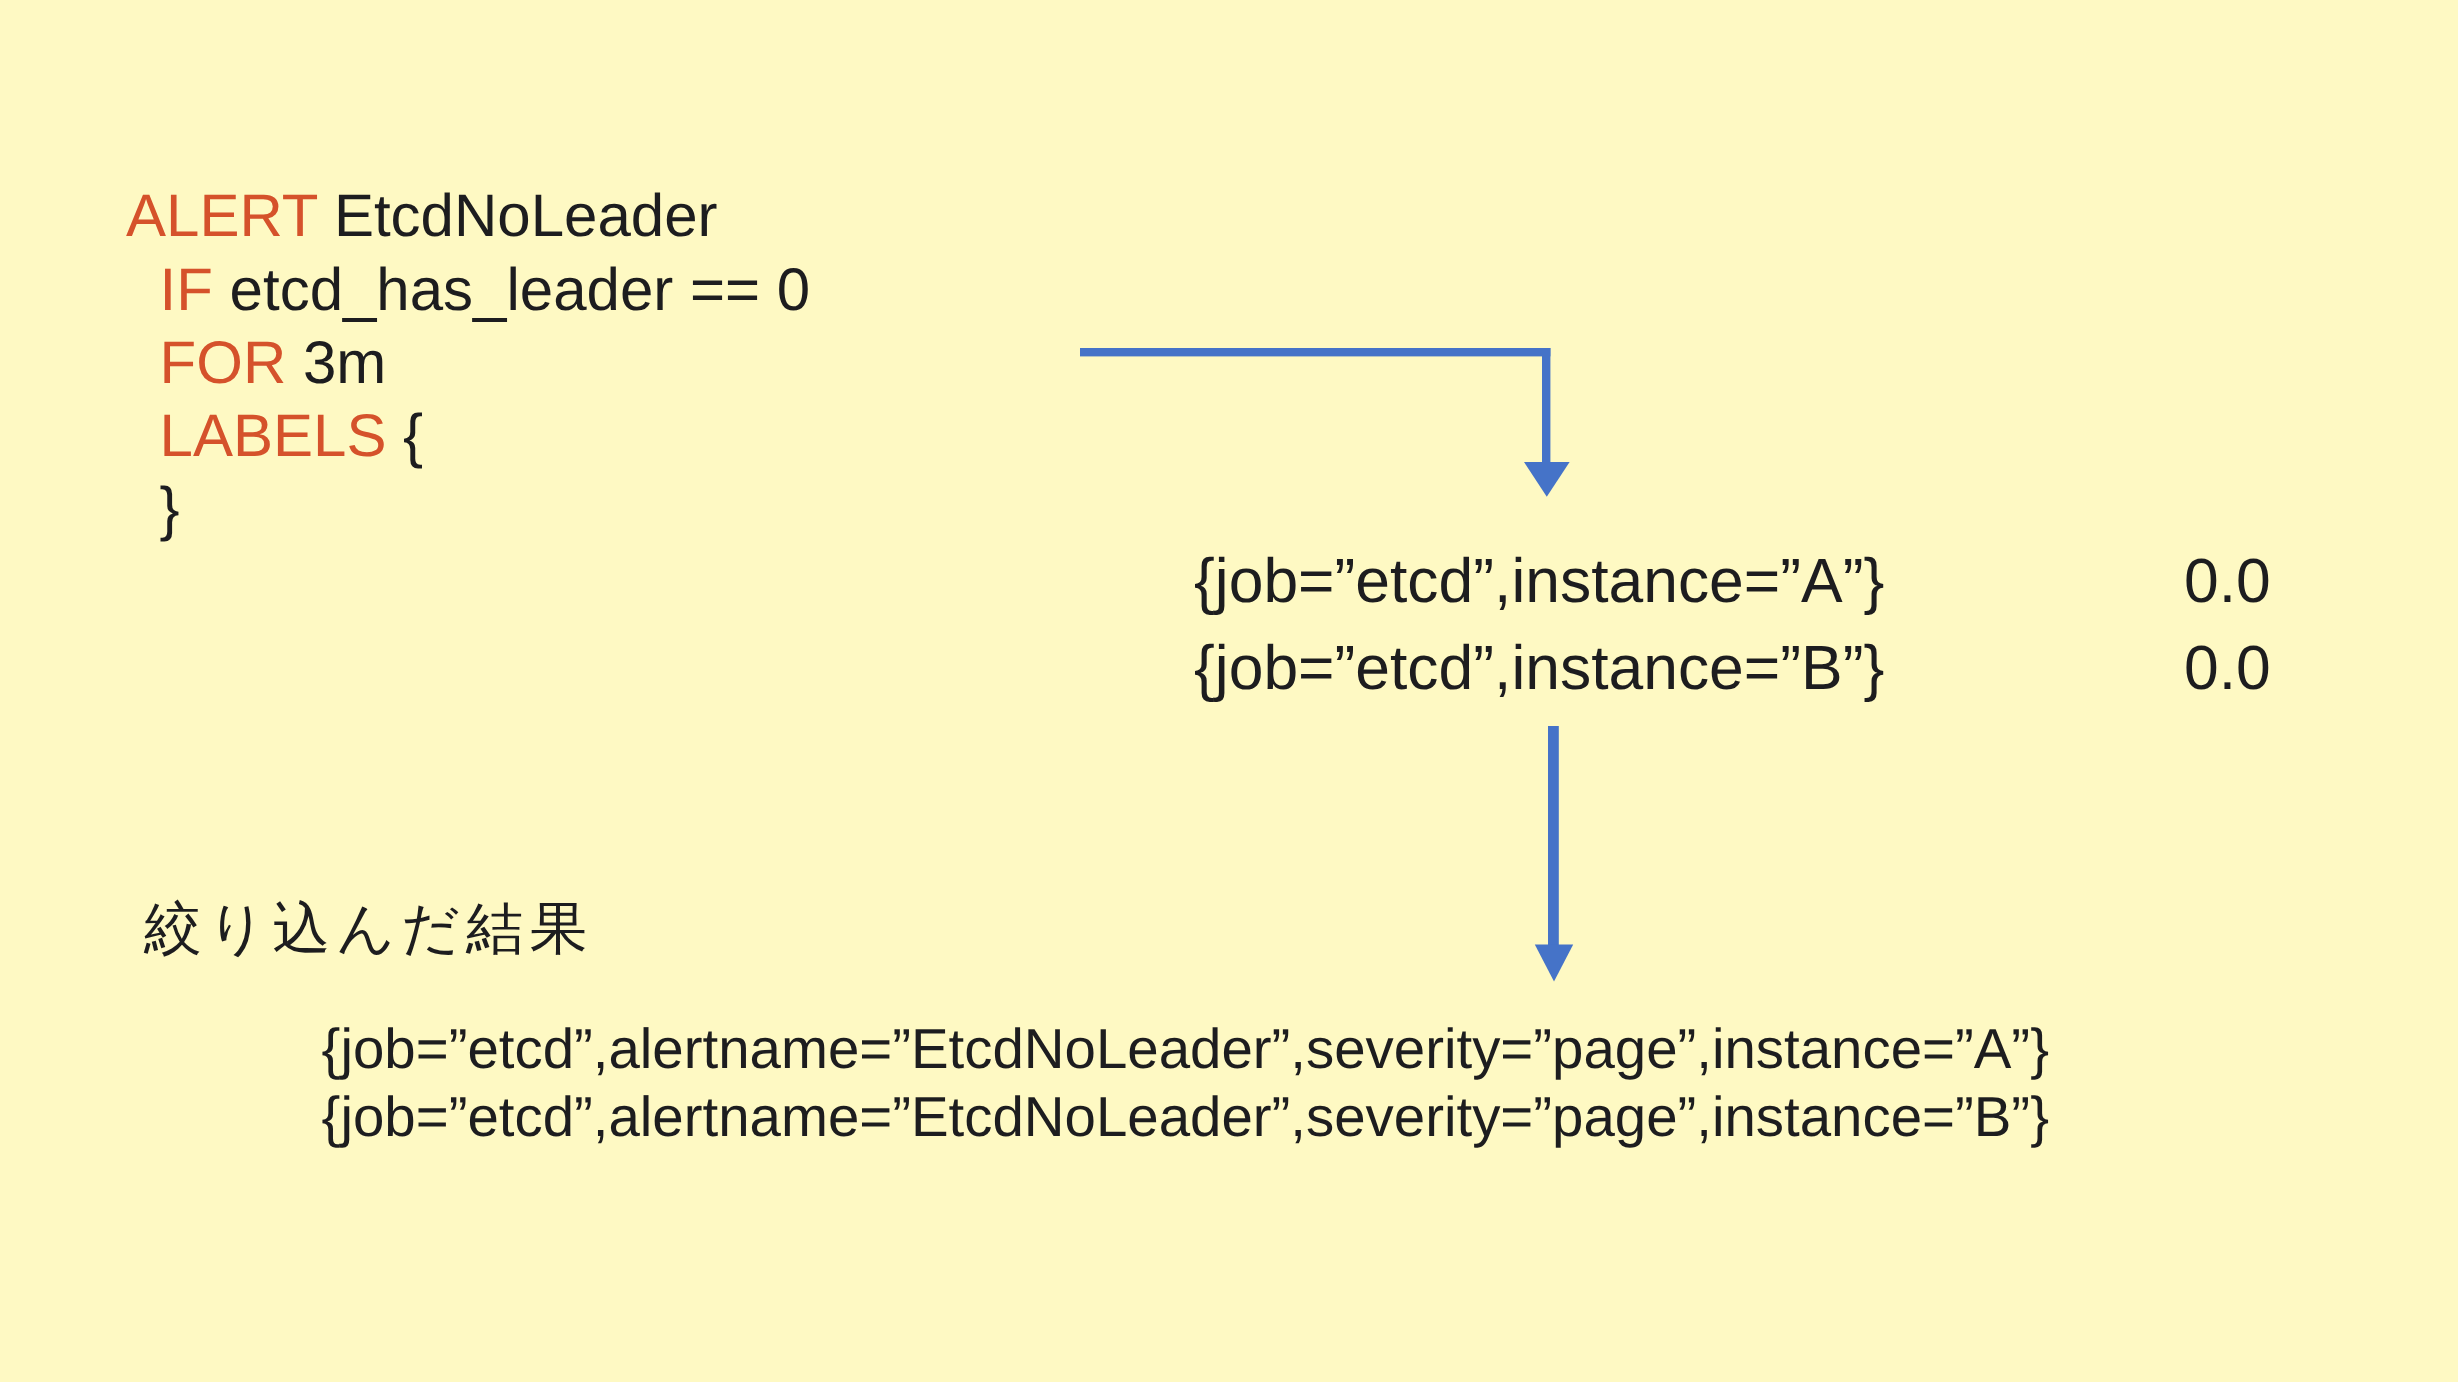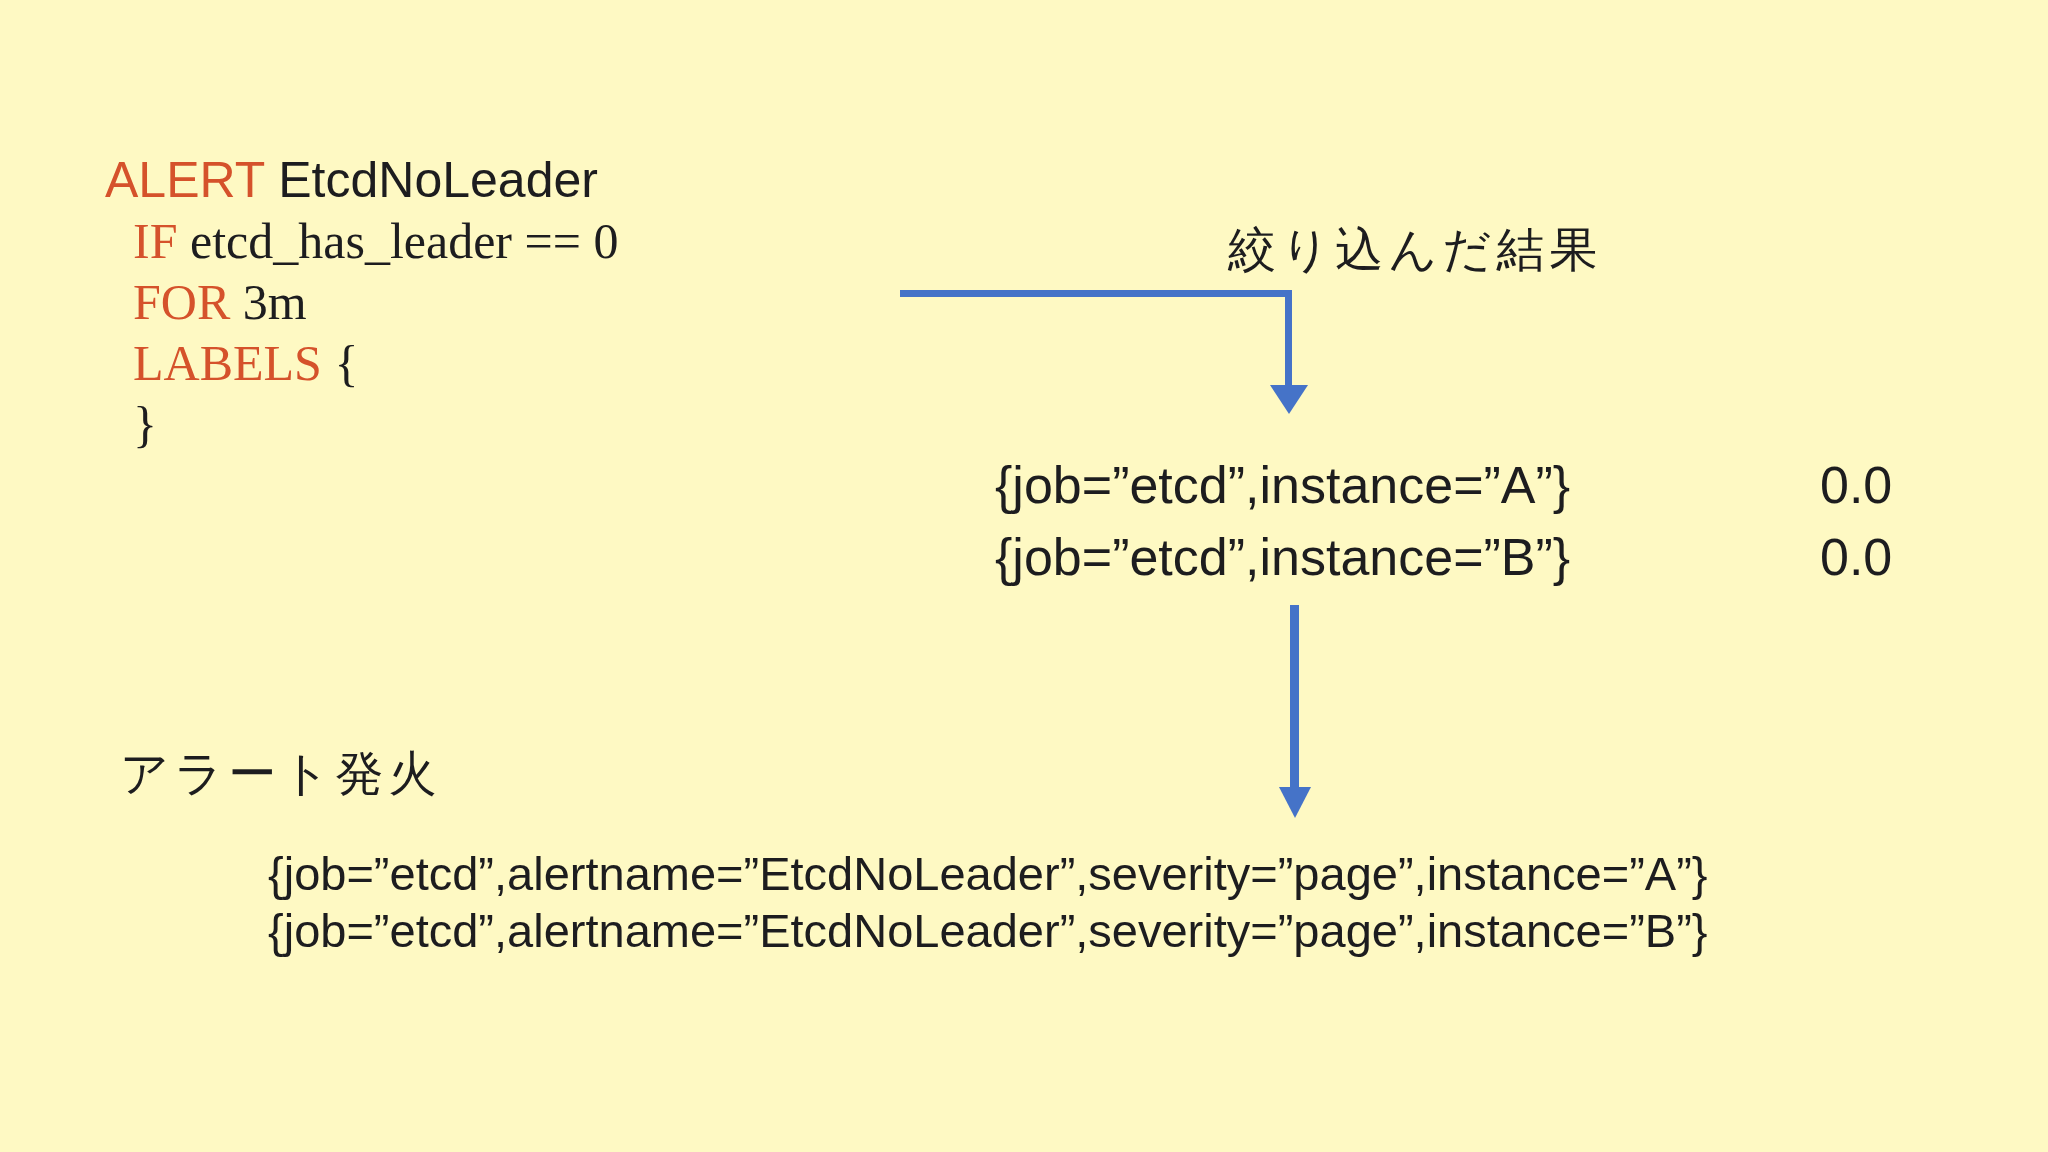--- a/index.html
+++ b/index.html
@@ -17,21 +17,21 @@
     color:var(--ink);
   }
 
   
   .code-block{
     position:absolute;left:105px;top:150px;
     font-size:50px;line-height:61px;
   }
   .code-line{white-space:pre;}
   .code-line .kw{color:var(--kw);}
-  .ind1{padding-left:28px;font-family:Liberation Serif, serif;}
+  .ind1{padding-left:28px;}
   .ind2{padding-left:57px;}
 
   
   .jp-label{
     position:absolute;
     font-size:48px;
     letter-spacing:5px;
     white-space:nowrap;
   }
   .filtered-label{left:1228px;top:218px;}
@@ -74,38 +74,37 @@
 <div class="canvas">
 
   <div class="code-block">
     <div class="code-line"><span class="kw">ALERT</span><span> EtcdNoLeader</span></div>
     <div class="code-line ind1"><span class="kw">IF</span><span> etcd_has_leader == 0</span></div>
     <div class="code-line ind1"><span class="kw">FOR</span><span> 3m</span></div>
     <div class="code-line ind1"><span class="kw">LABELS</span><span> {</span></div>
     <div class="code-line ind1"><span class="kw"></span><span>}</span></div>
   </div>
 
-  <div class="jp-label filtered-label">絞り込んだ結果</div>
 
   <div>
     <div class="arrow-part elbow-h"></div>
     <div class="arrow-part elbow-v"></div>
     <div class="elbow-head"></div>
   </div>
 
   <div class="filtered-results">
     <div class="result-row"><span class="sel">{job=”etcd”,instance=”A”}</span><span class="val">0.0</span></div>
     <div class="result-row"><span class="sel">{job=”etcd”,instance=”B”}</span><span class="val">0.0</span></div>
   </div>
 
   <div>
     <div class="arrow-part down-shaft"></div>
     <div class="down-head"></div>
   </div>
 
-  <div class="jp-label fired-label">アラート発火</div>
+  <div class="jp-label fired-label">絞り込んだ結果</div>
 
   <div class="fired-results">
     <div>{job=”etcd”,alertname=”EtcdNoLeader”,severity=”page”,instance=”A”}</div>
     <div>{job=”etcd”,alertname=”EtcdNoLeader”,severity=”page”,instance=”B”}</div>
   </div>
 
 </div>
 
 </body></html>

